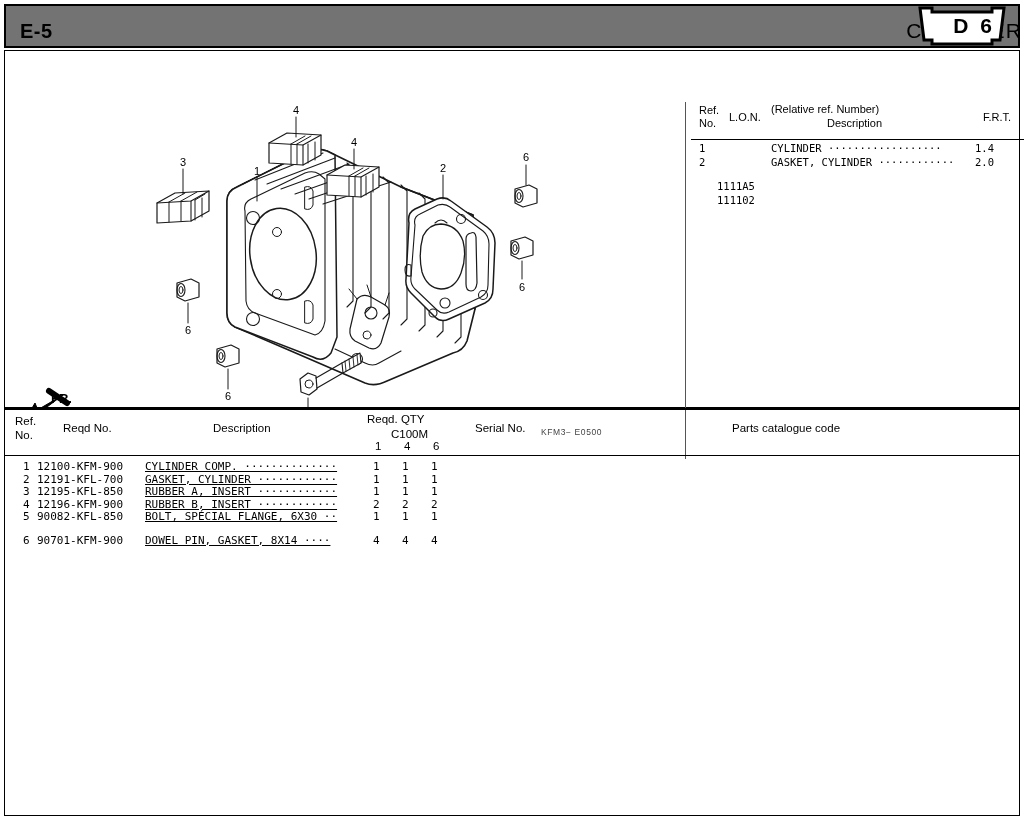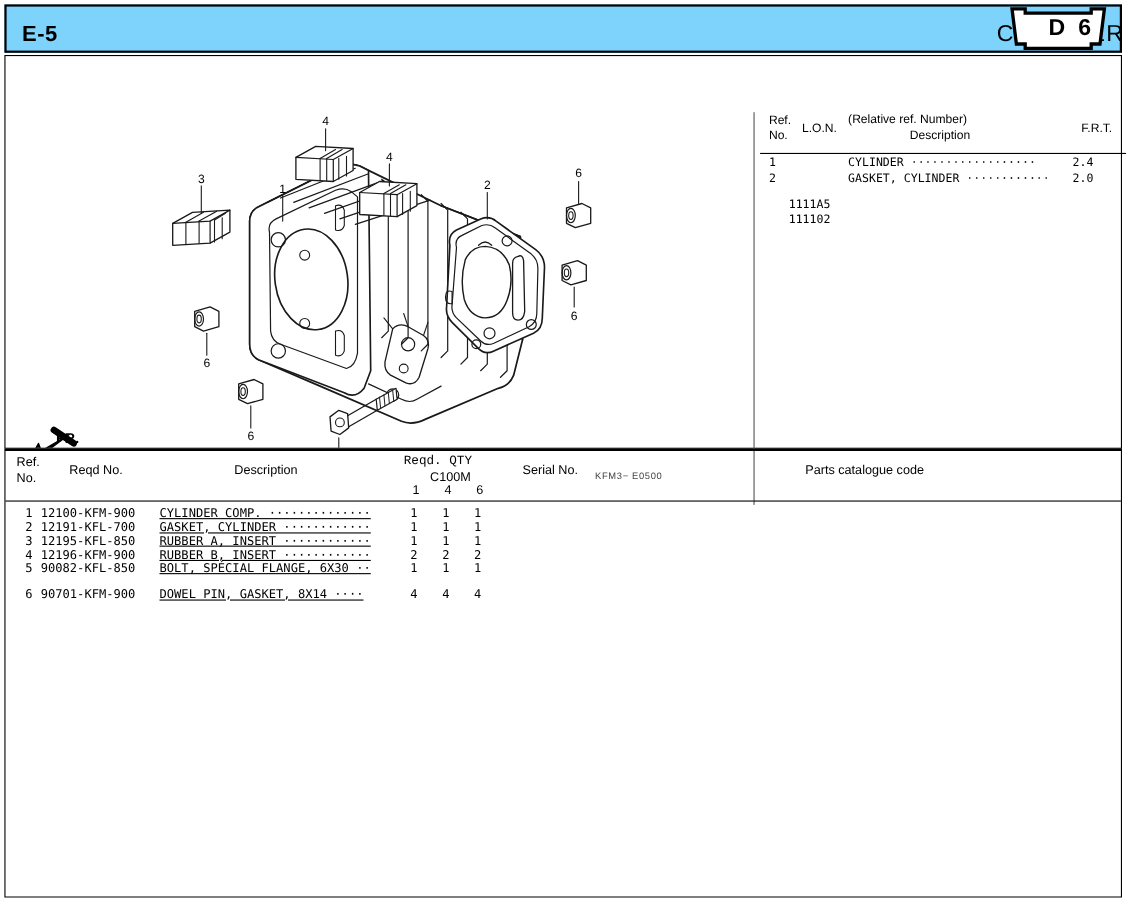--- a/index.html
+++ b/index.html
@@ -1,21 +1,21 @@
 <!DOCTYPE html>
 <html><head>
 <meta charset="utf-8">
 <style>
   html,body{margin:0;padding:0;background:#ffffff;}
   body{width:1024px;height:820px;font-family:"Liberation Sans",sans-serif;color:#000;overflow:hidden;}
   .page{position:relative;width:1024px;height:820px;}
 
   
   .header{position:absolute;left:4px;top:4px;width:1016px;height:44px;
-          border:2px solid #000;box-sizing:border-box;background:#7dd3fc;}
+          border:2px solid #000;box-sizing:border-box;background:#737373;}
   .hdr-section{position:absolute;left:14px;top:14px;font-size:20px;font-weight:bold;letter-spacing:.5px;}
   .hdr-title{position:absolute;left:0;top:13px;width:1016px;text-align:right;
              font-size:21px;letter-spacing:1.2px;}
   .badge{position:absolute;right:10px;top:-2px;width:92px;height:44px;}
   .badge svg{display:block;}
   .badge-text{position:absolute;left:12px;top:10px;width:92px;text-align:center;
               font-size:21px;font-weight:bold;letter-spacing:3px;}
 
   
   .figframe{position:absolute;left:4px;top:50px;width:1016px;height:358px;
@@ -47,21 +47,21 @@
 
   
   .parts{position:absolute;left:4px;top:408px;width:1016px;height:408px;
          border:1px solid #000;border-top:2px solid #000;box-sizing:border-box;}
   .pt-hdr{position:relative;height:45px;}
   .pt-hdr span{position:absolute;font-size:11.5px;}
   .p-refno1{left:10px;top:5px;}
   .p-refno2{left:10px;top:19px;}
   .p-partno{left:58px;top:12px;}
   .p-desc{left:208px;top:12px;}
-  .p-reqd{left:362px;top:3px;font-family:Liberation Mono, monospace;}
+  .p-reqd{left:362px;top:3px;}
   .p-c100m{left:386px;top:18px;font-size:9px;}
   .p-q1{left:370px;top:30px;font-size:9.5px;}
   .p-q2{left:399px;top:30px;font-size:9.5px;}
   .p-q3{left:428px;top:30px;font-size:9.5px;}
   .p-serial{left:470px;top:12px;}
   .p-pcc{left:727px;top:12px;}
   .pt-rule{position:absolute;left:0;top:45px;width:1014px;height:1px;background:#000;}
 
   .pt-rows{position:absolute;left:0;top:50px;width:1014px;
            font-family:"DejaVu Sans Mono",monospace;font-size:11px;}
@@ -256,21 +256,21 @@
       <div class="ref-hdr">
         <span class="r-refno1">Ref.</span>
         <span class="r-refno2">No.</span>
         <span class="r-lon">L.O.N.</span>
         <span class="r-rel">(Relative ref. Number)</span>
         <span class="r-desc">Description</span>
         <span class="r-frt">F.R.T.</span>
       </div>
       <div class="ref-rule"></div>
       <div class="ref-rows" id="ref-rows">
-          <div class="ref-row"><span class="rr-no">1</span><span class="rr-lon">1111A5</span><span class="rr-desc">CYLINDER ··················</span><span class="rr-frt">2.4</span></div>
+          <div class="ref-row"><span class="rr-no">1</span><span class="rr-lon">1111A5</span><span class="rr-desc">CYLINDER ··················</span><span class="rr-frt">1.4</span></div>
           <div class="ref-row"><span class="rr-no">2</span><span class="rr-lon">111102</span><span class="rr-desc">GASKET, CYLINDER ············</span><span class="rr-frt">2.0</span></div>
         </div>
     </div>
     <div class="fig-divider"></div>
   </div>
 
   <div class="parts">
     <div class="pt-hdr">
       <span class="p-refno1">Ref.</span>
       <span class="p-refno2">No.</span>

